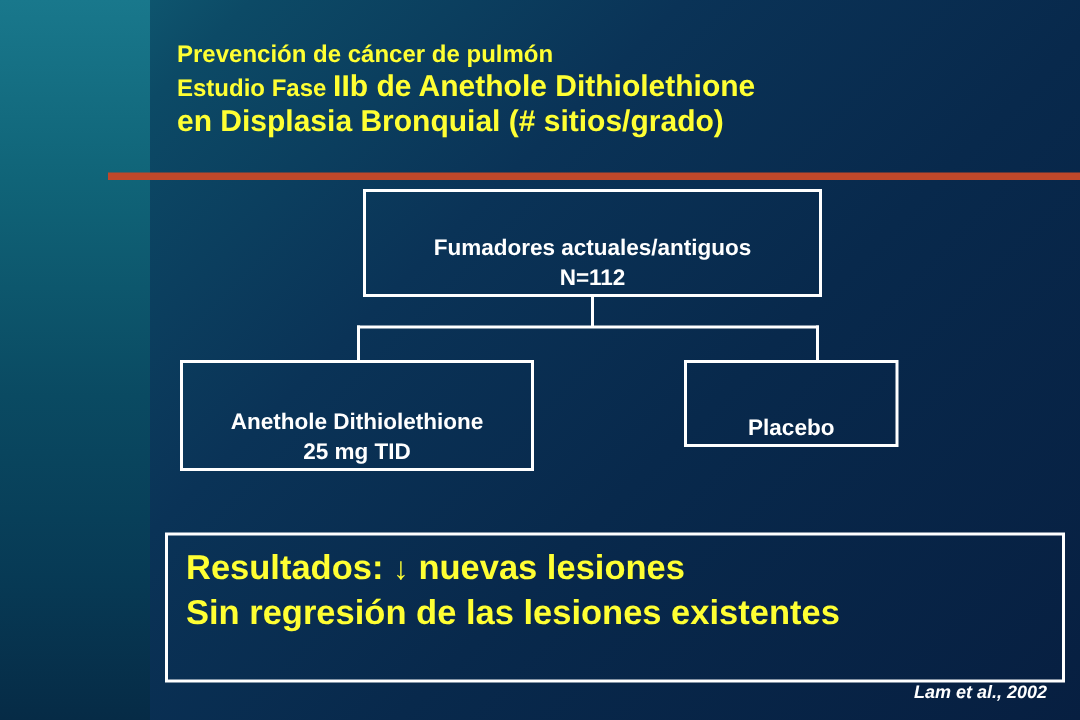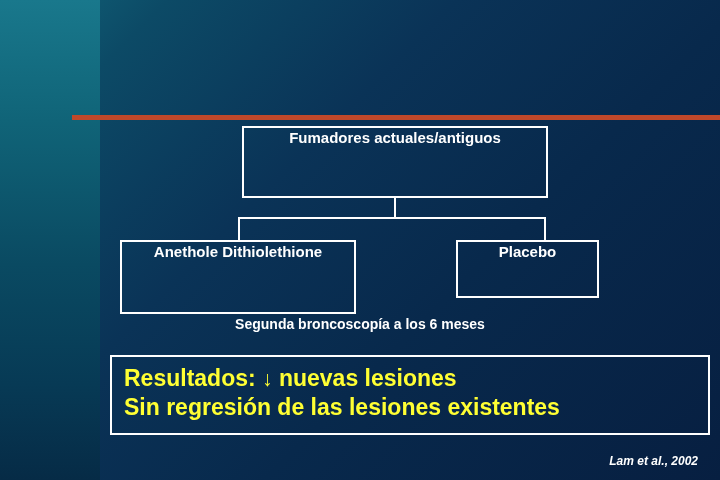--- a/index.html
+++ b/index.html
@@ -53,21 +53,21 @@
     background: #c0482a;
   }
 
   .node {
     position: absolute;
     border: 2px solid #ffffff;
     box-sizing: border-box;
     color: #ffffff;
     font-weight: bold;
     display: flex;
-    align-items: flex-start;
+    align-items: flex-end;
     justify-content: center;
     text-align: center;
     background: transparent;
     line-height: 1.32;
   }
   #node-top {
     left: 242px;
     top: 126px;
     width: 306px;
     height: 72px;
@@ -107,21 +107,21 @@
     color: #ffffff;
     font-size: 14px;
     font-weight: bold;
   }
 
   #results-box {
     position: absolute;
     left: 110px;
     top: 355px;
     width: 600px;
-    height: 80px;
+    height: 100px;
     border: 2px solid #ffffff;
     box-sizing: border-box;
     color: #ffff33;
     font-weight: bold;
     font-size: 23px;
     line-height: 1.28;
     padding: 7px 0 0 12px;
   }
   #results-box .arrow { font-size: 21px; }
 
@@ -135,47 +135,53 @@
     font-style: italic;
   }
 </style>
 </head>
 <body>
 
 <div id="slide">
 
   <div id="left-band"></div>
 
+  <div id="title-block">
+    <div class="title-line t1">Prevención de cáncer de pulmón</div>
+    <div class="title-line t2"><span>Estudio Fase </span><span class="big">IIb de Anethole Dithiolethione</span></div>
+    <div class="title-line t3">en Displasia Bronquial (# sitios/grado)</div>
+  </div>
 
   <div id="title-rule"></div>
 
   <div class="node" id="node-top">
     <div>
       <div>Fumadores actuales/antiguos</div>
+      <div>N=112</div>
     </div>
   </div>
 
   <div class="conn" id="conn-v-top"></div>
   <div class="conn" id="conn-h"></div>
   <div class="conn" id="conn-v-left"></div>
   <div class="conn" id="conn-v-right"></div>
 
   <div class="node" id="node-left">
     <div>
       <div>Anethole Dithiolethione</div>
+      <div>25 mg TID</div>
     </div>
   </div>
 
   <div class="node" id="node-right">
     <div>
       <div>Placebo</div>
     </div>
   </div>
 
-  <div id="subnote">Segunda broncoscopía a los 6 meses</div>
 
   <div id="results-box">
     <div><span>Resultados: </span><span class="arrow">↓</span><span> nuevas lesiones</span></div>
     <div>Sin regresión de las lesiones existentes</div>
   </div>
 
   <div id="citation">Lam et al., 2002</div>
 
 </div>
 

